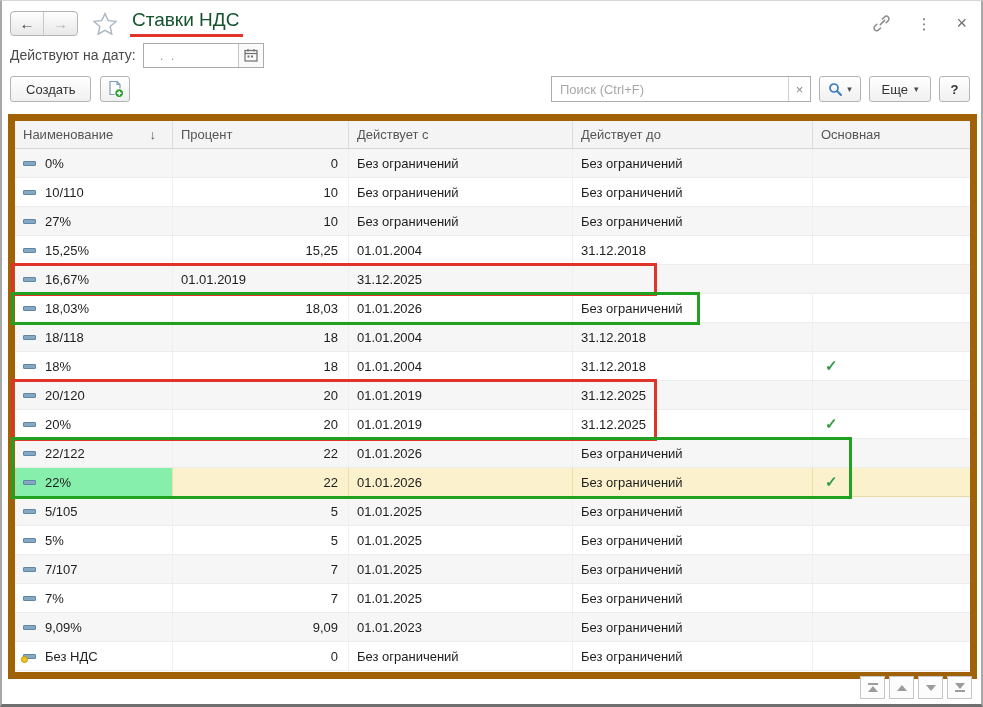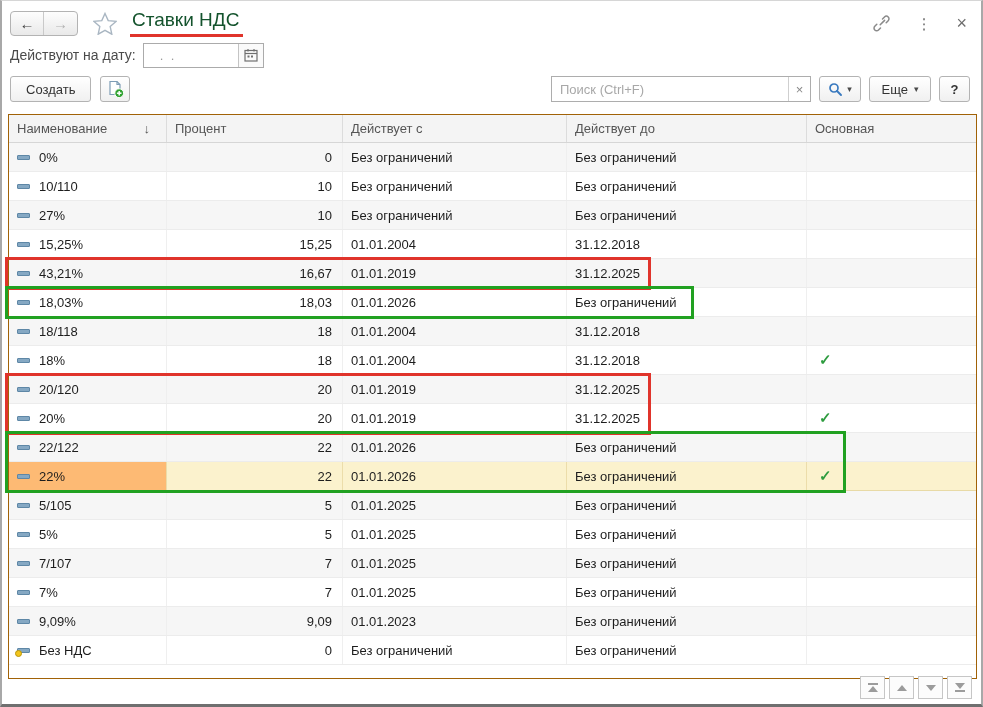--- a/index.html
+++ b/index.html
@@ -37,35 +37,35 @@
   .spacer { flex:1; }
   .search-box { display:flex; width:260px; height:26px; border:1px solid #adadad; background:#fff; }
   .search-input { flex:1; border:none; outline:none; padding-left:8px; font-size:13px; font-family:inherit; color:#333; }
   .search-input::placeholder { color:#a8a8a8; }
   .search-clear { width:22px; border:none; border-left:1px solid #cfcfcf; background:#fff; color:#888; font-size:13px; cursor:pointer; }
   .mag-btn { width:42px; margin-left:8px; display:flex; align-items:center; justify-content:center; gap:4px; }
   .dd-arrow { font-size:9px; color:#4a4a4a; }
   .more-btn { width:62px; margin-left:8px; display:flex; align-items:center; justify-content:center; gap:6px; }
   .help-btn { width:31px; margin-left:8px; font-weight:bold; }
   
-  .table-area { position:absolute; top:113px; left:6px; width:969px; height:565px; border:1px solid #a16207; background:#fff; }
+  .table-area { position:absolute; top:113px; left:6px; width:969px; height:565px; border:7px solid #a16207; background:#fff; }
   .thead { display:grid; grid-template-columns:158px 176px 224px 240px 1fr; height:28px; background:#f4f4f4; border-bottom:1px solid #d6d6d6; }
   .th { display:flex; align-items:center; padding:0 8px; font-size:13px; color:#555; border-right:1px solid #dcdcdc; overflow:hidden; white-space:nowrap; }
   .th:last-child { border-right:none; }
   .th .sort { margin-left:auto; padding-right:8px; color:#555; }
   .tbody { position:relative; }
   .trow { display:grid; grid-template-columns:158px 176px 224px 240px 1fr; height:29px; border-bottom:1px solid #ececec; background:#fff; cursor:default; }
   .trow.alt { background:#f6f6f6; }
   .trow.selected { background:#fbf2cd; border-bottom-color:#e8daa6; }
   .td { display:flex; align-items:center; font-size:13px; color:#1d1d1d; padding:0 8px; border-right:1px solid #efefef; overflow:hidden; white-space:nowrap; }
   .td:last-child { border-right:none; }
   .td.num { justify-content:flex-end; padding-right:10px; }
   .td.main-col { padding-left:12px; }
   .trow.selected .td { border-right-color:#ecddaa; }
-  .trow.selected .td.name-cell { background:#fdba74; }
+  .trow.selected .td.name-cell { background:#86efac; }
   .itm-icon { position:relative; width:13px; height:5px; background:#85a8c3; border:1px solid #5e87a6; border-radius:1px; margin-right:9px; flex:none; }
   .itm-icon .predef-dot { position:absolute; left:-3px; bottom:-5px; width:7px; height:7px; border-radius:50%; background:#f3c51c; border:1px solid #b9950a; }
   .check { font-size:15px; font-weight:bold; }
   .ann-box { position:absolute; left:-4px; border-style:solid; border-width:3px; pointer-events:none; z-index:5; }
   
   .pager { position:absolute; right:9px; bottom:5px; display:flex; }
   .pg-btn { width:25px; height:23px; border:1px solid #c6c6c6; background:#fcfcfc; display:flex; flex-direction:column; align-items:center; justify-content:center; gap:1px; cursor:pointer; margin-left:4px; }
   .tri-up { width:0; height:0; border-left:5px solid transparent; border-right:5px solid transparent; border-bottom:6px solid #9c9c9c; }
   .tri-down { width:0; height:0; border-left:5px solid transparent; border-right:5px solid transparent; border-top:6px solid #9c9c9c; }
   .bar { width:10px; height:2px; background:#9c9c9c; }
@@ -200,23 +200,22 @@
             <span>15,25%</span>
           </div>
           <div class="td num">15,25</div>
           <div class="td">01.01.2004</div>
           <div class="td">31.12.2018</div>
           <div class="td main-col"></div>
         </div>
         <div class="trow alt">
           <div class="td name-cell">
             <span class="itm-icon"></span>
-            <span>43,21%</span>
-          </div>
-          <div class="td num">16,67</div>
+            <span>16,67%</span>
+          </div>
           <div class="td">01.01.2019</div>
           <div class="td">31.12.2025</div>
           <div class="td main-col"></div>
         </div>
         <div class="trow">
           <div class="td name-cell">
             <span class="itm-icon"></span>
             <span>18,03%</span>
           </div>
           <div class="td num">18,03</div>

